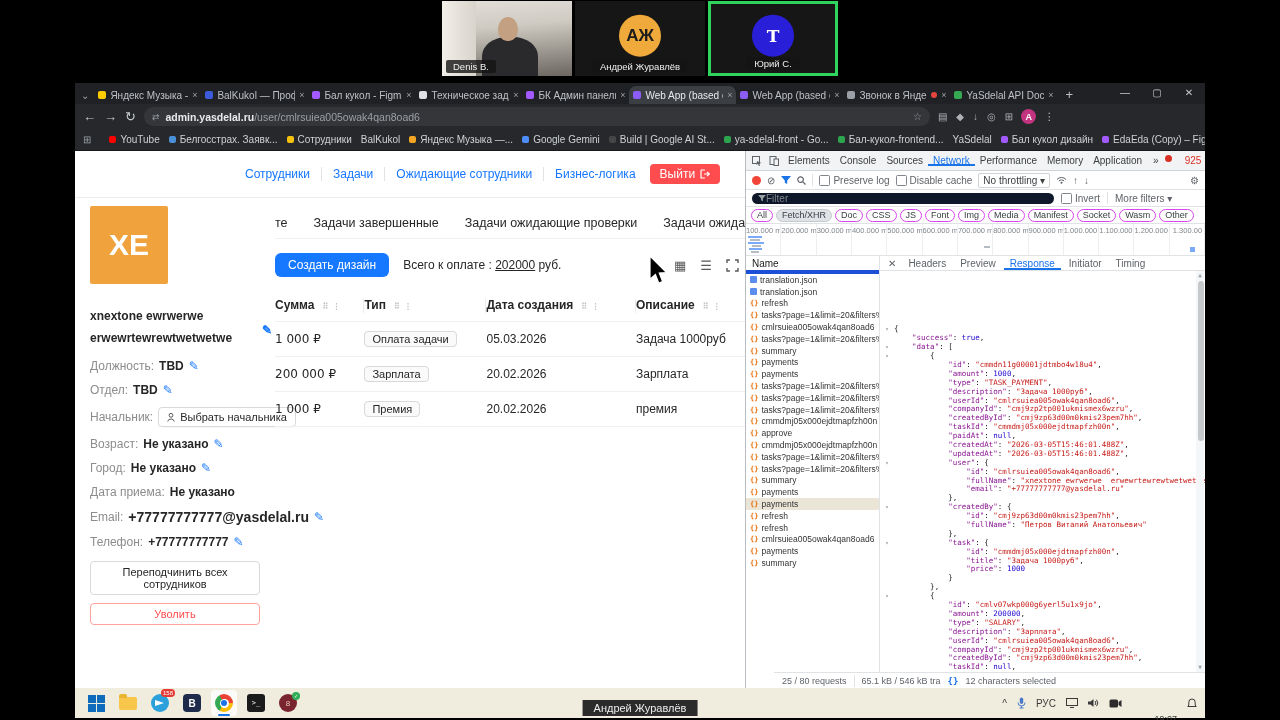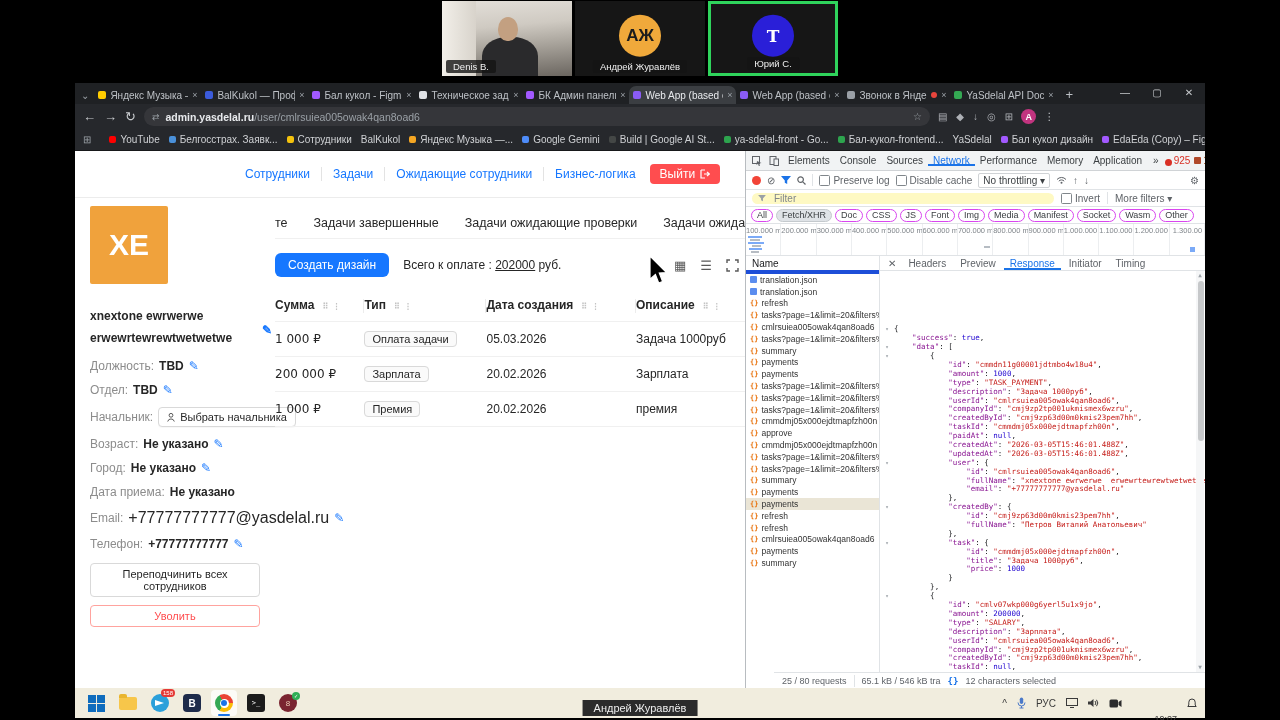--- a/index.html
+++ b/index.html
@@ -69,21 +69,21 @@
   .app-body{flex:1;display:flex;padding-left:15px;box-sizing:border-box;min-height:0;}
   .profile{width:170px;flex:0 0 auto;padding-top:8px;font-size:12px;color:#262626;}
   .pavatar{width:78px;height:78px;background:#f0a23c;display:flex;align-items:center;justify-content:center;
     color:#fff;font-size:30px;font-weight:bold;border-radius:2px;}
   .pname{margin-top:21px;font-weight:bold;font-size:12px;line-height:22px;position:relative;}
   .pname .pencil{position:absolute;right:-12px;top:14px;}
   .pencil{color:#1677ff;font-size:12px;}
   .pfield{margin-top:10px;display:flex;align-items:center;gap:5px;white-space:nowrap;}
   .pfield .plabel{color:#8c8c8c;}
   .pfield .pvalue{color:#262626;font-weight:600;}
-  .pfield.email .pvalue{font-size:16px;font-weight:400;}
+  .pfield.email .pvalue{font-size:14px;font-weight:700;}
   .chief-btn{border:1px solid #d9d9d9;border-radius:4px;padding:3px 8px;font-size:11px;display:flex;
     align-items:center;gap:5px;background:#fff;color:#262626;box-shadow:0 1px 1px rgba(0,0,0,.03);}
   .wide-btn{margin-top:12px;width:170px;border:1px solid #d9d9d9;border-radius:4px;background:#fff;
     text-align:center;padding:4px 0;font-size:11px;color:#262626;box-sizing:border-box;}
   .fire-btn{margin-top:8px;border-color:#ffa39e;color:#ff4d4f;}
   .main-col{flex:1;padding-left:15px;min-width:0;padding-top:10px;}
   .subtabs{height:30px;border-bottom:1px solid #f0f0f0;display:flex;align-items:center;gap:26px;
     font-size:12.5px;color:#262626;white-space:nowrap;}
   .pay-toolbar{margin-top:14px;display:flex;align-items:center;gap:14px;font-size:12px;color:#262626;padding-right:6px;}
   .create-btn{background:#1677ff;color:#fff;border-radius:6px;padding:5px 13px;font-size:12px;}
@@ -99,34 +99,34 @@
   .type-badge{border:1px solid #d9d9d9;background:#fafafa;border-radius:4px;padding:1px 7px;font-size:11px;}
   
   .devtools{width:460px;flex:0 0 auto;border-left:1px solid #b8bcc0;background:#fff;display:flex;
     flex-direction:column;font-size:10px;color:#202124;box-sizing:border-box;min-height:0;}
   .dt-tabs{height:19px;background:#f1f3f4;border-bottom:1px solid #d0d3d6;display:flex;align-items:center;
     padding:0 3px;gap:1px;white-space:nowrap;overflow:hidden;}
   .dt-ico{color:#5f6368;padding:0 3px;display:flex;align-items:center;}
   .dt-tab{padding:0 5px;line-height:18px;color:#3c4043;font-size:10px;}
   .dt-tab.active{color:#1a73e8;box-shadow:inset 0 -2px 0 #1a73e8;}
   .dt-right{margin-left:auto;display:flex;align-items:center;gap:4px;}
-  .err-badge{display:flex;align-items:flex-end;gap:2px;color:#d93025;}
+  .err-badge{display:flex;align-items:flex-start;gap:13px;color:#d93025;}
   .err-dot{width:7px;height:7px;border-radius:50%;background:#d93025;}
   .iss-badge{display:flex;align-items:center;gap:2px;color:#a0440c;}
   .iss-sq{width:7px;height:7px;background:#b0492a;border-radius:1px;}
   .dt-netbar{height:18px;display:flex;align-items:center;gap:6px;padding:0 6px;border-bottom:1px solid #e0e3e6;
     white-space:nowrap;color:#5f6368;}
   .rec-dot{width:9px;height:9px;border-radius:50%;background:#f24437;}
   .cb{display:flex;align-items:center;gap:3px;}
   .cb .box{width:9px;height:9px;border:1px solid #80868b;border-radius:1.5px;background:#fff;}
   .throttle{border:1px solid #d0d3d6;border-radius:2px;padding:0 4px;line-height:13px;color:#3c4043;}
   .vsep{width:1px;height:12px;background:#e0e3e6;}
   .dt-filterrow{height:16px;display:flex;align-items:center;gap:7px;padding:0 6px;border-bottom:1px solid #e0e3e6;color:#5f6368;}
-  .filter-pill{flex:1;height:11px;background:#fef9c3;border-radius:7px;display:flex;align-items:center;
-    padding:0 6px;gap:8px;color:#80868b;max-width:290px;}
+  .filter-pill{flex:1;height:11px;background:#0f172a;border-radius:7px;display:flex;align-items:center;
+    padding:0 6px;gap:0;color:#80868b;max-width:290px;}
   .dt-chips{height:16px;display:flex;align-items:center;gap:3px;padding:0 5px;border-bottom:1px solid #e0e3e6;
     white-space:nowrap;overflow:hidden;}
   .chip{border:1px solid #d946ef;border-radius:7px;padding:0 5px;line-height:11px;font-size:9px;color:#3c4043;}
   .chip.active{background:#dfe3e7;border-color:#c4c9cd;}
   .dt-timeline{height:31px;border-bottom:1px solid #e0e3e6;display:flex;position:relative;}
   .tl-col{flex:1;border-right:1px solid #eceef0;font-size:7.5px;color:#80868b;text-align:right;
     padding:2px 2px 0 0;box-sizing:border-box;overflow:hidden;white-space:nowrap;}
   .wfbar{position:absolute;background:#7baaf7;height:2px;}
   .wfbar.g{background:#b6bcc3;}
   .dt-main{flex:1;display:flex;min-height:0;}

